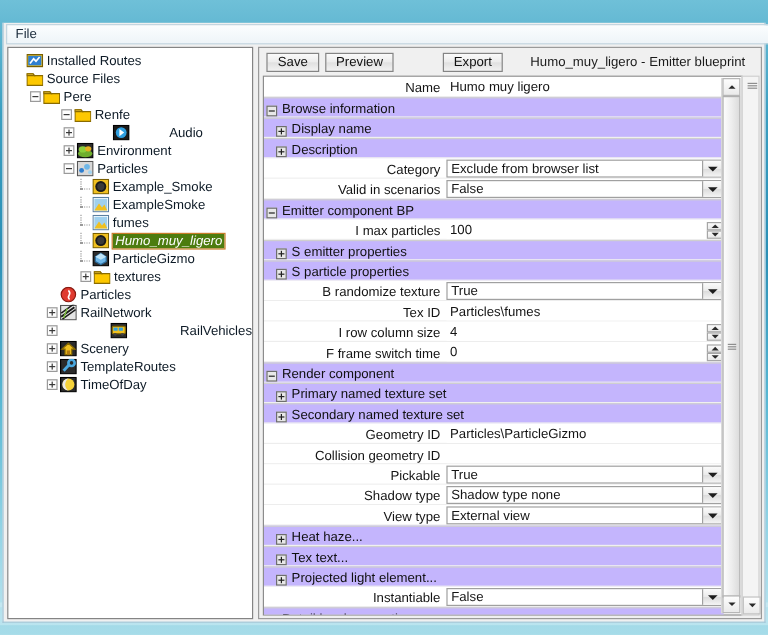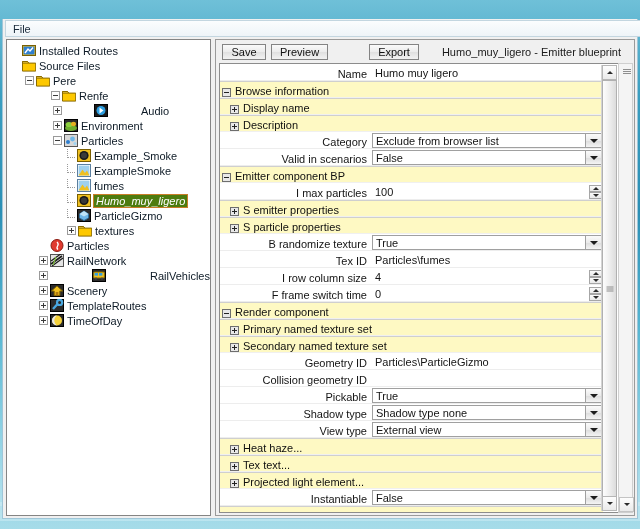--- a/index.html
+++ b/index.html
@@ -96,21 +96,21 @@
   .tbtn.export{margin-left:41px;}
   .bpcaption{margin-left:23px;font-size:11px;color:#1a1a1a;}
 
   .grid{
     position:absolute;left:3px;top:23px;width:400px;height:450px;
     background:#ffffff;border:1px solid #8c8c8c;box-sizing:border-box;
     overflow:hidden;
   }
   .row{height:17px;display:flex;align-items:flex-end;position:relative;box-sizing:border-box;}
   .cat{
-    background:#fef9c3;color:#101010;font-size:11px;
+    background:#c4b5fd;color:#101010;font-size:11px;
     border-bottom:1px solid #f0f0f0;border-top:1px solid #cfcfcf;
     padding-left:2px;
   }
   .catbtn{
     width:9px;height:9px;border:1px solid #6e6e6e;background:#e8e8e8;
     box-sizing:border-box;position:relative;margin-right:4px;flex:0 0 auto;
   }
   .catbtn::before{content:"";position:absolute;left:1px;top:3px;width:5px;height:1px;background:#222;}
   .catbtn.plus::after{content:"";position:absolute;left:3px;top:1px;width:1px;height:5px;background:#222;}
   .cat.indent1{padding-left:10px;}

